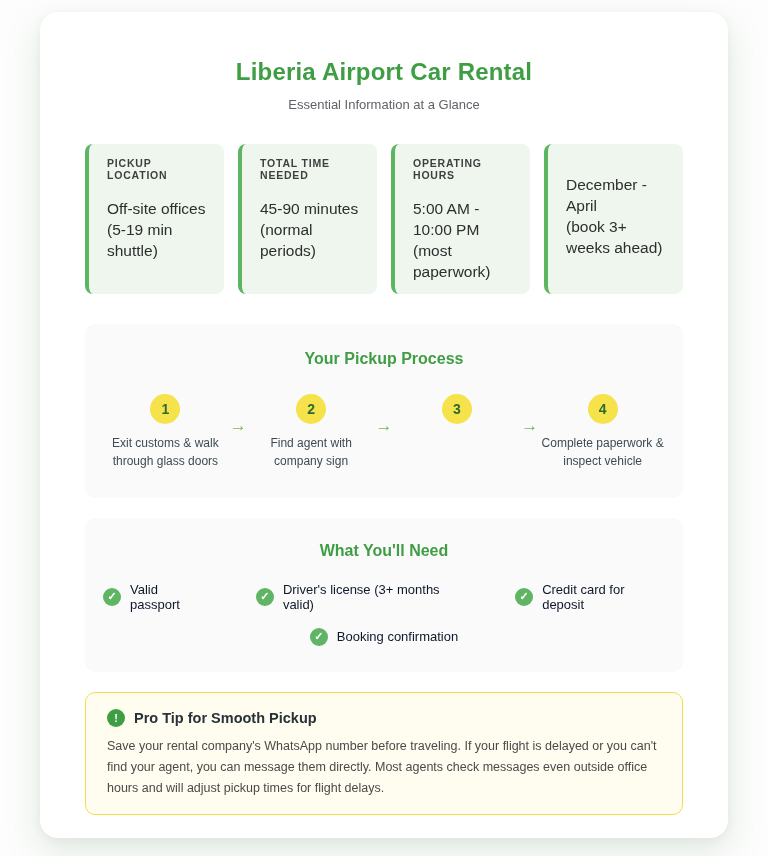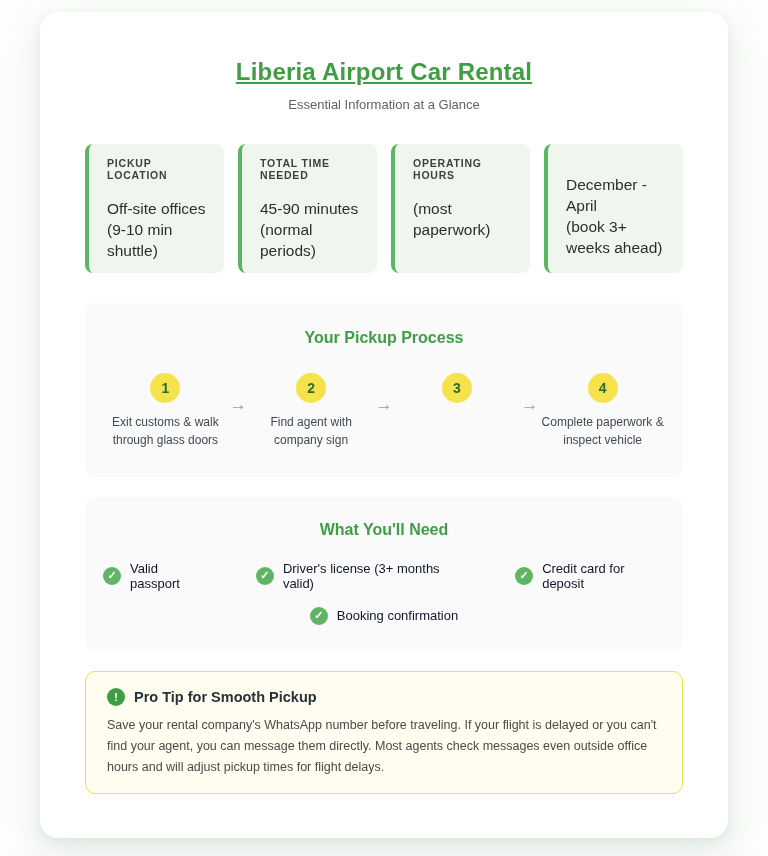--- a/index.html
+++ b/index.html
@@ -16,21 +16,20 @@
     border-radius: 18px;
     box-shadow: 0 14px 34px rgba(140, 165, 140, 0.22), 0 2px 8px rgba(140,165,140,0.12);
     padding: 46px 45px 0;
   }
   .page-title {
     text-align: center;
     color: #3f9e44;
     font-size: 24px;
     font-weight: 700;
     letter-spacing: 0.2px;
-    text-decoration: underline;
   }
   .page-subtitle {
     text-align: center;
     color: #5f6368;
     font-size: 13px;
     margin-top: 11px;
   }
   
   .info-grid {
     margin-top: 32px;
@@ -161,33 +160,34 @@
 <div class="outer-card">
 
   <h1 class="page-title">Liberia Airport Car Rental</h1>
   <div class="page-subtitle">Essential Information at a Glance</div>
 
   <div class="info-grid">
     <div class="info-card">
       <div class="info-label">PICKUP LOCATION</div>
       <div class="info-value">
         <div>Off-site offices</div>
-        <div>(9-10 min shuttle)</div>
+        <div>(5-19 min shuttle)</div>
       </div>
     </div>
     <div class="info-card">
       <div class="info-label">TOTAL TIME NEEDED</div>
       <div class="info-value">
         <div>45-90 minutes</div>
         <div>(normal periods)</div>
       </div>
     </div>
     <div class="info-card">
       <div class="info-label">OPERATING HOURS</div>
       <div class="info-value">
+        <div>5:00 AM - 10:00 PM</div>
         <div>(most paperwork)</div>
       </div>
     </div>
     <div class="info-card">
       <div class="info-value">
         <div>December - April</div>
         <div>(book 3+ weeks ahead)</div>
       </div>
     </div>
   </div>

